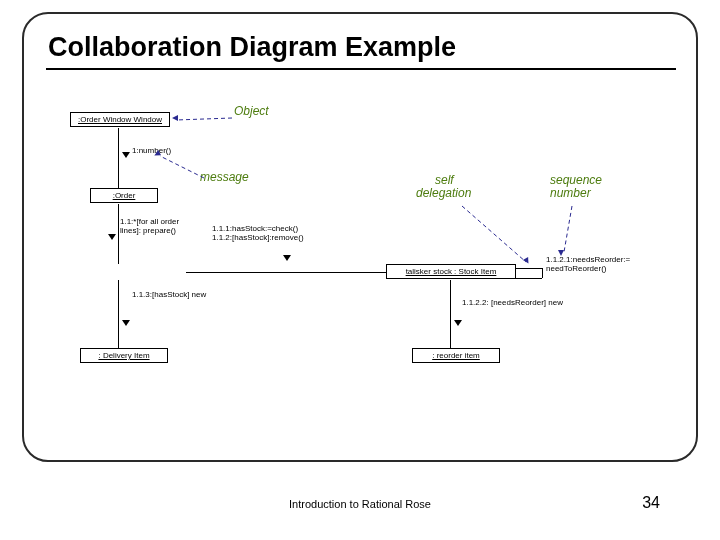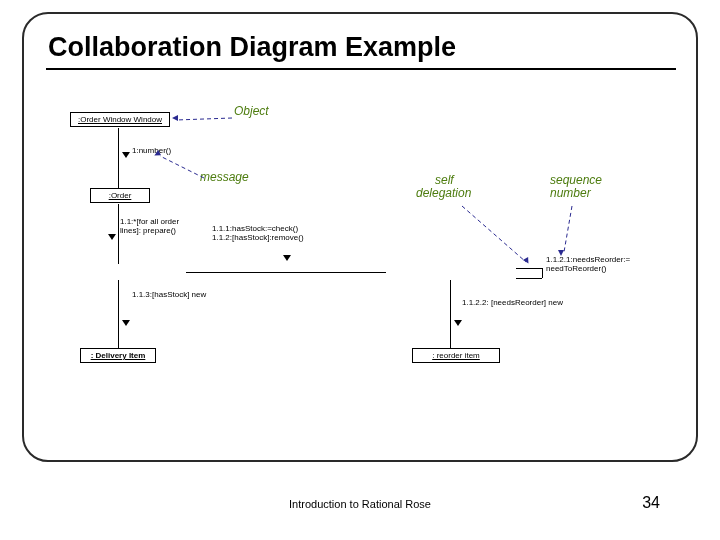--- a/index.html
+++ b/index.html
@@ -108,33 +108,34 @@
   <div class="line v" style="left:58px; top:30px; height:60px;"></div>
   <div class="arrowhead ah-down" style="left:62px; top:54px;"></div>
   <div class="msg" style="left:72px; top:48px;">1:number()</div>
 
   <div class="callout" style="left:140px; top:72px;">message</div>
   <svg class="dashed" style="left:96px; top:56px;" width="50" height="26">
     <line x1="48" y1="24" x2="4" y2="2" stroke="#2a2a90" stroke-width="1" stroke-dasharray="4 3"></line>
   </svg>
   <div class="arrowhead ah-left-blue" style="left:94px; top:53px; transform:rotate(-28deg);"></div>
 
-  <div class="obj" style="left:30px; top:90px; width:60px;">:Order</div>
+  <div class="obj" style="left:30px; top:90px; width:68px;">:Order</div>
 
   <div class="line v" style="left:58px; top:106px; height:60px;"></div>
   <div class="arrowhead ah-down" style="left:48px; top:136px;"></div>
   <div class="msg" style="left:60px; top:120px; line-height:1.1;"><span style="white-space:pre-line;">1.1:*[for all order
 lines]: prepare()</span></div>
 
 
   <div class="line h" style="left:126px; top:174px; width:200px;"></div>
   <div class="arrowhead ah-right" style="left:224px; top:156px; transform:rotate(90deg);"></div>
   <div class="msg" style="left:152px; top:126px; line-height:1.15;"><span style="white-space:pre-line;">1.1.1:hasStock:=check()
 1.1.2:[hasStock]:remove()</span></div>
 
+  <div class="obj" style="left:326px; top:166px; width:130px;">talisker stock : Stock Item</div>
 
   <div class="line h" style="left:456px; top:170px; width:26px;"></div>
   <div class="line v" style="left:482px; top:170px; height:10px;"></div>
   <div class="line h" style="left:456px; top:180px; width:26px;"></div>
 
   <div class="msg" style="left:486px; top:158px; line-height:1.1;"><span style="white-space:pre-line;">1.1.2.1:needsReorder:=
 needToReorder()</span></div>
 
   <div class="callout" style="left:356px; top:76px; line-height:1.1;"><span style="white-space:pre-line;margin-left:19px;">self
 delegation</span></div>
@@ -147,21 +148,21 @@
 number</span></div>
   <svg class="dashed" style="left:502px; top:106px;" width="20" height="50">
     <line x1="10" y1="2" x2="2" y2="48" stroke="#2a2a90" stroke-width="1" stroke-dasharray="4 3"></line>
   </svg>
   <div class="arrowhead ah-down-blue" style="left:498px; top:152px;"></div>
 
   <div class="line v" style="left:58px; top:182px; height:68px;"></div>
   <div class="arrowhead ah-down" style="left:62px; top:222px;"></div>
   <div class="msg" style="left:72px; top:192px;">1.1.3:[hasStock] new</div>
 
-  <div class="obj" style="left:20px; top:250px; width:76px;font-weight:bold;">: Delivery Item</div>
+  <div class="obj" style="left:20px; top:250px; width:88px;">: Delivery Item</div>
 
   <div class="line v" style="left:390px; top:182px; height:68px;"></div>
   <div class="arrowhead ah-down" style="left:394px; top:222px;"></div>
   <div class="msg" style="left:402px; top:200px;">1.1.2.2: [needsReorder] new</div>
 
   <div class="obj" style="left:352px; top:250px; width:88px;">: reorder item</div>
 
 </div>
 
 <div class="footer-text">Introduction to Rational Rose</div>

